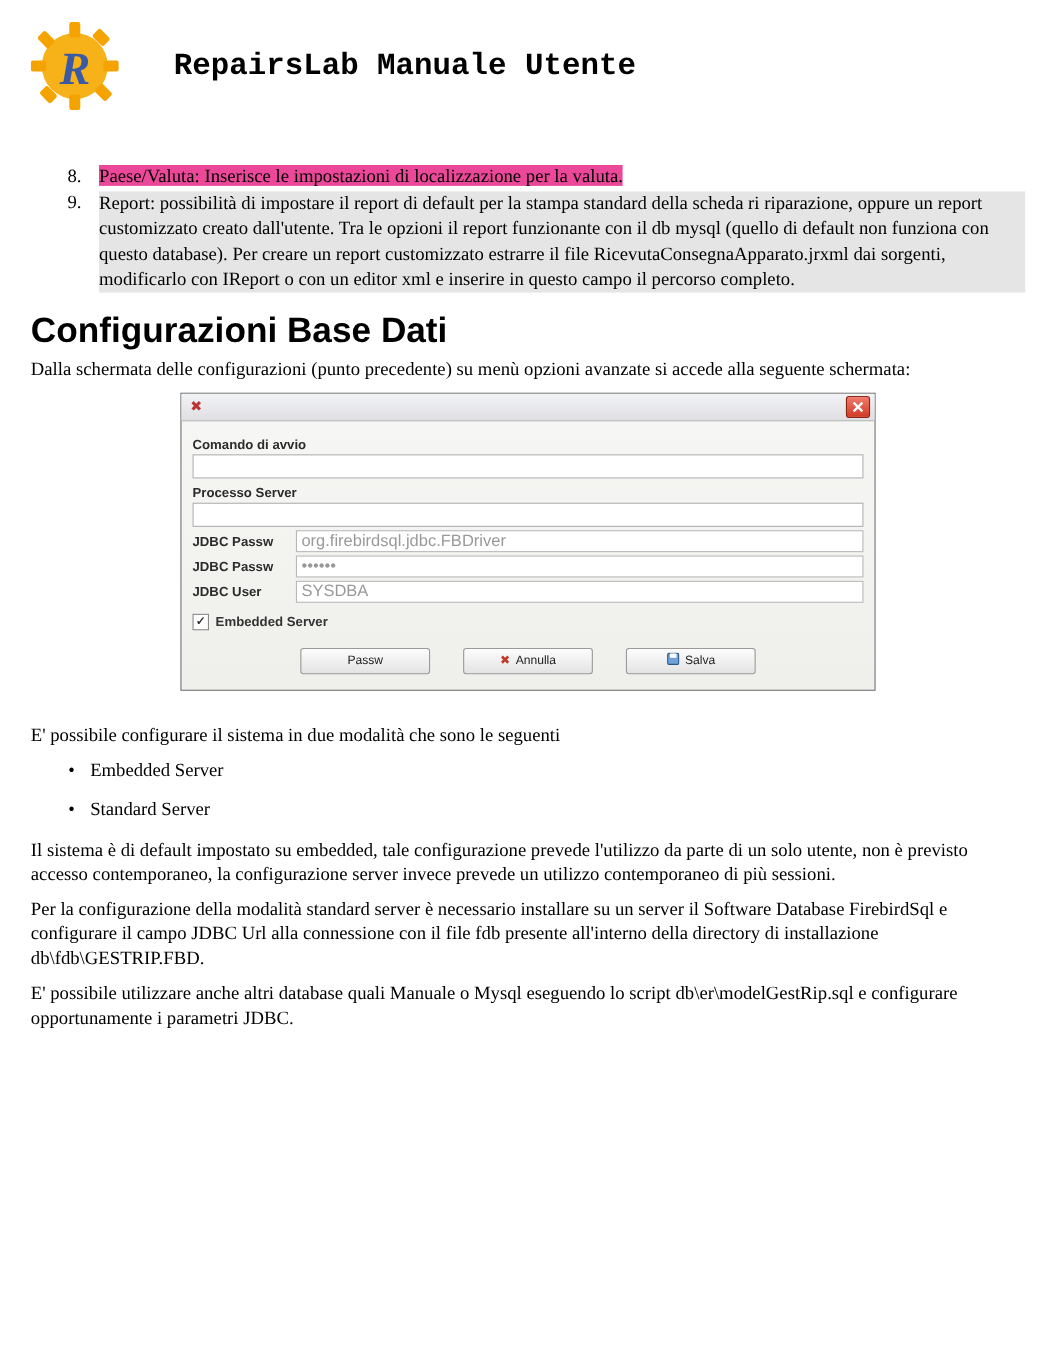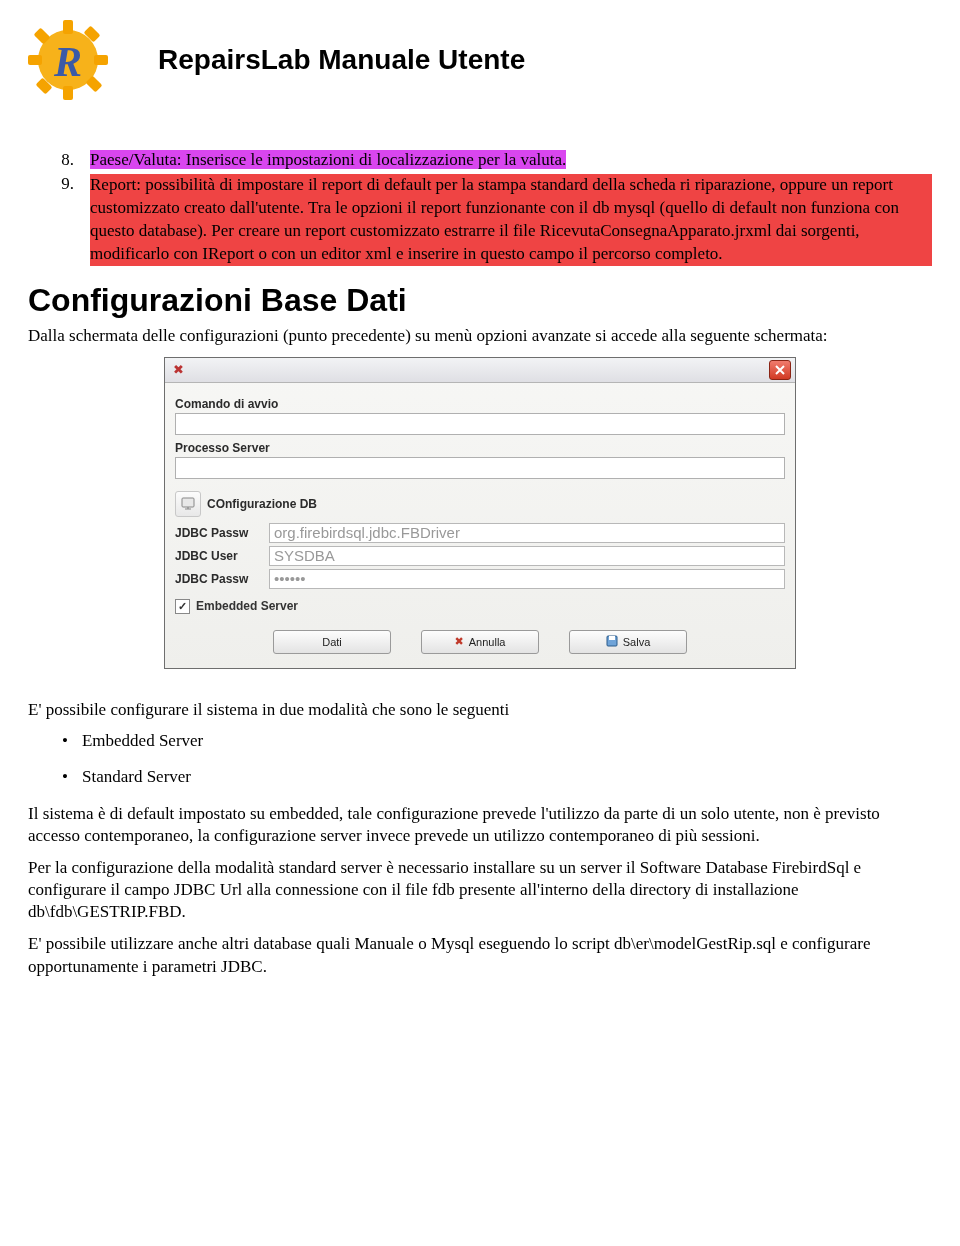--- a/index.html
+++ b/index.html
@@ -22,21 +22,21 @@
     display: flex;
     align-items: center;
     gap: 10px;
   }
   .logo {
     width: 80px;
     height: 80px;
     position: relative;
   }
   .header-title {
-    font-family: Liberation Sans, sans-serif;
+    font-family: Liberation Mono, monospace;
     font-size: 28px;
     font-weight: bold;
     margin-left: 40px;
   }
   .header-right {
     font-size: 17px;
     text-align: left;
     line-height: 1.25;
     margin-top: 4px;
   }
@@ -47,25 +47,25 @@
   .list-row {
     display: flex;
     gap: 16px;
     margin-bottom: 4px;
   }
   .list-num {
     min-width: 18px;
     text-align: right;
   }
   .hl {
-    background: #ef4444;
+    background: #e5e5e5;
     line-height: 1.35;
   }
   .hl-inline {
-    background: #d946ef;
+    background: #ec4899;
   }
   h2.section {
     font-family: Arial, Helvetica, sans-serif;
     font-size: 32px;
     font-weight: bold;
     margin: 16px 0 6px 0;
   }
   .body-text {
     margin: 4px 0 10px 0;
     line-height: 1.3;
@@ -267,51 +267,42 @@
             <path d="M1 1 L9 9 M9 1 L1 9" stroke="#fff" stroke-width="2"></path>
           </svg>
       </div>
     </div>
     <div class="dialog-body">
       <div class="fld-label">Comando di avvio</div>
       <input class="text-input" style="">
       <div class="fld-label">Processo Server</div>
       <input class="text-input" style="">
 
-      <div class="section-hdr">
-        <span class="sec-icon">
-          <svg width="16" height="16" viewBox="0 0 16 16">
-              <rect x="2" y="2" width="12" height="9" rx="1" fill="#e8e8e8" stroke="#888"></rect>
-              <path d="M5 13 L11 13 M8 11 L8 13" stroke="#888" stroke-width="1.2"></path>
-            </svg>
-        </span>
-        <span>COnfigurazione DB</span>
-      </div>
 
       <div class="kv-row">
         <div class="kv-label">JDBC Passw</div>
         <input class="kv-input" value="org.firebirdsql.jdbc.FBDriver" style="">
       </div>
       <div class="kv-row">
+        <div class="kv-label">JDBC Passw</div>
+        <input class="kv-input" value="••••••" style="">
+      </div>
+      <div class="kv-row">
         <div class="kv-label">JDBC User</div>
         <input class="kv-input" value="SYSDBA" style="">
-      </div>
-      <div class="kv-row">
-        <div class="kv-label">JDBC Passw</div>
-        <input class="kv-input" value="••••••" style="">
       </div>
 
       <div class="chk-row">
         <span class="chk">✓</span>
         <span>Embedded Server</span>
       </div>
 
       <div class="btn-row">
         <div class="btn">
-          <span>Dati</span>
+          <span>Passw</span>
         </div>
         <div class="btn">
           <span style="color:#c0392b;">✖</span>
           <span>Annulla</span>
         </div>
         <div class="btn">
           <span>
             <svg width="12" height="12" viewBox="0 0 12 12">
                 <rect x="1" y="1" width="10" height="10" rx="1" fill="#6fa3d8" stroke="#2a5a8a"></rect>
                 <rect x="3" y="1" width="6" height="4" fill="#fff"></rect>

